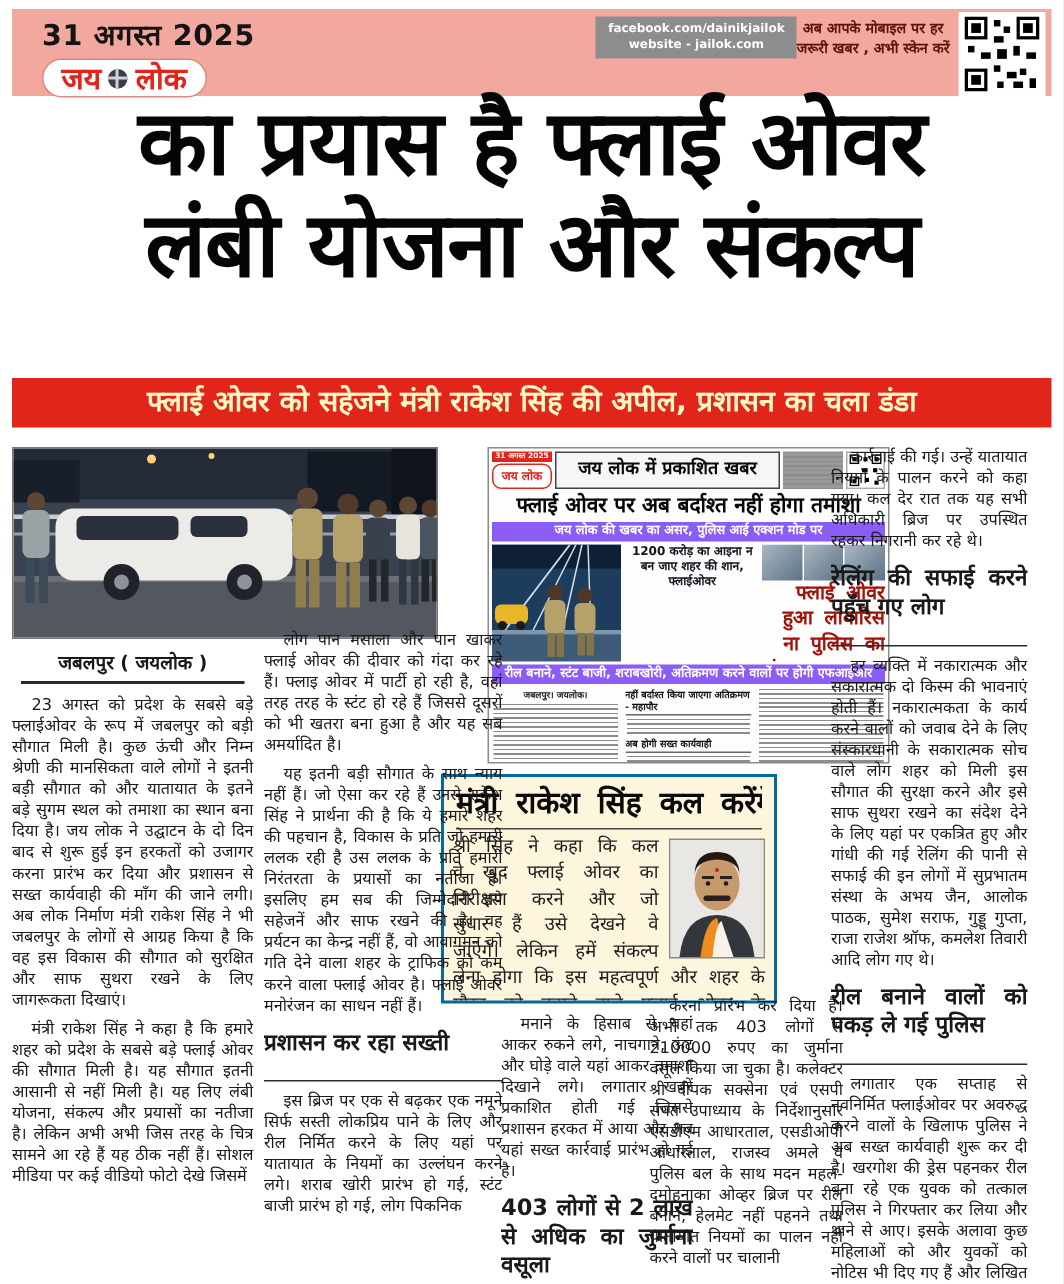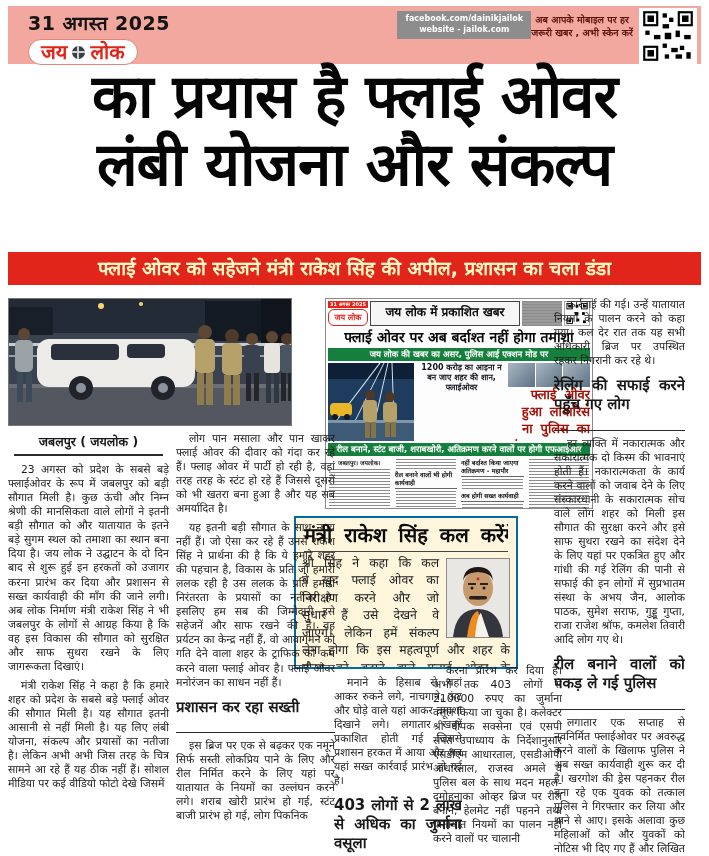--- a/index.html
+++ b/index.html
@@ -31,21 +31,21 @@
           font-weight:800;font-size:19px;text-align:center;line-height:33px;white-space:nowrap;overflow:hidden;}
   
   .content{position:absolute;left:0;top:292px;right:0;bottom:0;}
   .col{position:absolute;font-size:10.8px;line-height:1.3;text-align:justify;overflow:hidden;color:#191919;}
   .col p{margin:0 0 5px;text-indent:13px;}
   .datel{font-weight:800;text-align:center;font-size:12.5px;border-bottom:2px solid #2a2a2a;
          padding-bottom:4px;margin:2px 6px 7px;}
   .subh{font-weight:800;font-size:15px;line-height:1.25;border-bottom:1.5px solid #2a2a2a;
         padding:3px 0 16px;margin:3px 0 6px;}
   .col1{left:8px;top:140px;width:161px;bottom:0;}
-  .col2{left:176px;top:140px;width:159px;bottom:0;}
+  .col2{left:176px;top:128px;width:159px;bottom:0;}
   .col3{left:294px;top:384px;width:128px;bottom:0;margin-left:40px;}
   .col4{left:433px;top:372px;width:129px;bottom:0;}
   .col5{left:554px;top:6px;width:131px;bottom:0;}
   
   .photo-main{position:absolute;left:8px;top:6px;width:282px;height:126px;margin:0;border:1px solid #777;}
   .photo-main svg{width:100%;height:100%;display:block;}
   
   .clip{position:absolute;left:294px;top:6px;width:268px;height:211px;border:1px solid #8a8a8a;
         background:#fdfdfd;box-sizing:border-box;padding:2px;overflow:hidden;margin-left:31px;}
   .clip-top{display:flex;align-items:stretch;gap:2px;height:25px;}
@@ -53,21 +53,21 @@
   .clip-date{background:#e2251a;color:#fff;font-size:5px;font-weight:bold;text-align:center;line-height:7px;}
   .clip-pill{background:#fff;border:1px solid #e2251a;border-radius:6px;color:#e2251a;font-weight:800;
              font-size:8px;text-align:center;line-height:15px;margin-top:1px;}
   .clip-pub{flex:1;border:1px solid #444;background:#f6f6f6;font-weight:800;font-size:12px;
             text-align:center;line-height:21px;white-space:nowrap;overflow:hidden;color:#0a0a0a;}
   .clip-gray{width:40px;background:#9a9a9a;}
   .clip-qr{width:24px;background:#fff;border:1px solid #aaa;}
   .clip-qr svg{width:100%;height:100%;display:block;}
   .clip-headline{margin:1px 0 0;font-size:14px;font-weight:800;text-align:center;white-space:nowrap;
                  overflow:hidden;color:#070707;line-height:21px;}
-  .clip-band{background:#15803d;color:#fff;font-weight:bold;font-size:8.5px;text-align:center;
+  .clip-band{background:#8b5cf6;color:#fff;font-weight:bold;font-size:8.5px;text-align:center;
              line-height:13px;white-space:nowrap;overflow:hidden;}
   .clip-photos{display:flex;gap:3px;height:78px;margin:2px 0;}
   .cp-left{width:86px;flex:none;}
   .cp-left svg{width:100%;height:100%;display:block;}
   .cp-mid{width:88px;flex:none;display:flex;gap:1px;}
   .cp-right{flex:1;display:flex;flex-direction:column;gap:1px;overflow:hidden;}
   .thumbrow{display:flex;gap:1px;}
   .thumb{flex:1;background:linear-gradient(135deg,#a9b7c2,#5d7284);}
   .cp-mid .thumbrow .thumb{height:30px;}
   .cp-right .thumbrow .thumb{height:24px;}
@@ -295,25 +295,20 @@
           <div class="lines"></div>
         </div>
       </div>
       <div class="clip-band">रील बनाने, स्टंट बाजी, शराबखोरी, अतिक्रमण करने वालों पर होगी एफआईआर</div>
       <div class="clip-cols">
         <div class="ccol">
           <div class="cc-datel">जबलपुर। जयलोक।</div>
           <div class="lines"></div>
         </div>
         <div class="ccol">
-          <div class="lines" style="max-height:10px"></div>
-          <div class="cc-head">रील बनाने वालों भी होगी कार्यवाही</div>
-          <div class="lines"></div>
-        </div>
-        <div class="ccol">
           <div class="cc-head">नहीं बर्दाश्त किया जाएगा अतिक्रमण - महापौर</div>
           <div class="lines"></div>
           <div class="cc-head">अब होगी सख्त कार्यवाही</div>
           <div class="lines"></div>
         </div>
         <div class="ccol">
           <div class="lines"></div>
         </div>
       </div>
     </section>

